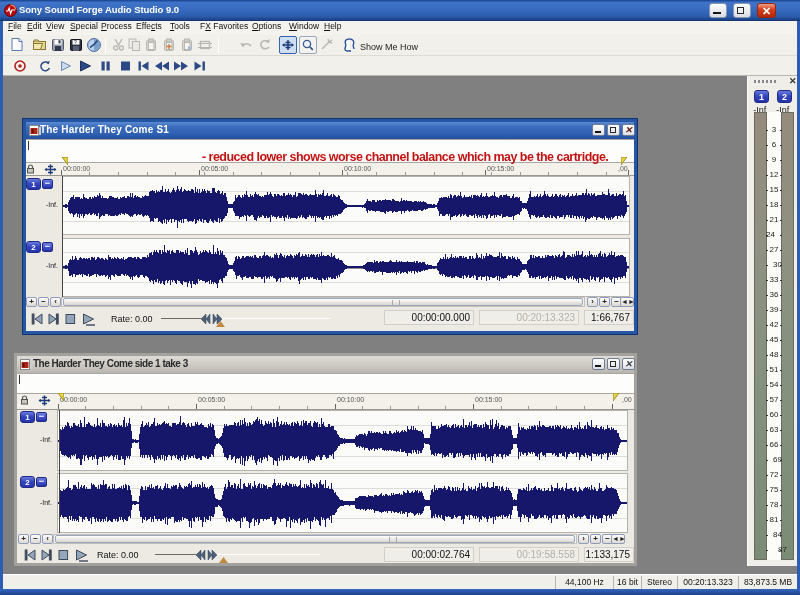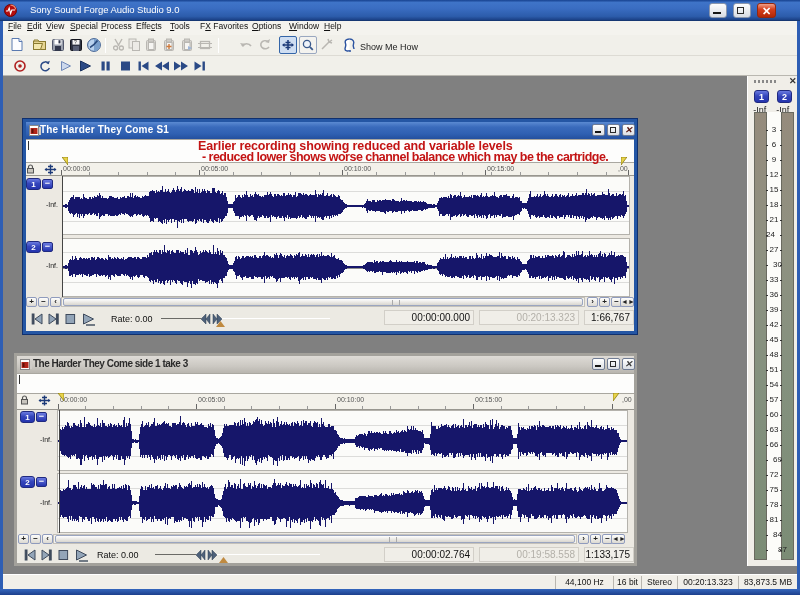--- a/index.html
+++ b/index.html
@@ -1,19 +1,19 @@
 <!DOCTYPE html>
 <html><head><meta charset="utf-8"><style>
 *{margin:0;padding:0;box-sizing:border-box}
 body{width:800px;height:595px;overflow:hidden;font-family:"Liberation Sans",sans-serif}
 #app{position:relative;width:800px;height:595px;background:#f1f0ea}
 .abs{position:absolute}
 #titlebar{position:absolute;left:0;top:0;width:800px;height:21px;
  background:linear-gradient(180deg,#16418f 0%,#3f74c8 12%,#3a6dc2 40%,#2c5cab 78%,#1c4288 94%,#123064 100%)}
-#titletext{position:absolute;left:30px;top:4px;font-size:9.5px;font-weight:normal;color:#fff;letter-spacing:-0.05px}
+#titletext{position:absolute;left:19px;top:4px;font-size:9.5px;font-weight:bold;color:#fff;letter-spacing:-0.05px}
 .capbtn{position:absolute;top:3px;width:18px;height:15px;border-radius:3px;border:1px solid #8a96ad;
  background:linear-gradient(180deg,#fdfdfd,#d8dce4)}
 #menubar{position:absolute;left:3px;top:21px;width:794px;height:14px;background:#f4f3ee;font-size:8.5px;color:#111}
 #menubar span{position:absolute;top:0px}
 #toolbar{position:absolute;left:3px;top:35px;width:794px;height:21px;background:#f1f0ea;border-bottom:1px solid #dddbd4}
 #transportbar{position:absolute;left:3px;top:56px;width:794px;height:20px;background:#f1f0ea;border-bottom:1px solid #b9b7b0}
 #workspace{position:absolute;left:3px;top:76px;width:794px;height:498px;background:#808080;overflow:hidden}
 #statusbar{position:absolute;left:3px;top:574px;width:794px;height:15px;background:#f1efe9;border-top:1px solid #fff;font-size:8px;color:#111}
 #bottomedge{position:absolute;left:0;top:589px;width:800px;height:6px;background:linear-gradient(180deg,#3566bd,#1c3f8c)}
 #leftedge{position:absolute;left:0;top:21px;width:3px;height:574px;background:#2e5eb4}
@@ -333,21 +333,20 @@
                 <path d="M5 0v10L0 5zM5 5l4-5v10zM16 0v10l5-5zM16 5l-4-5v10z"></path>
               </g>
             </svg>
             <svg class="abs" style="left:190px;top:14px" width="9" height="6" viewBox="0 0 9 6">
               <path d="M4.5 0L9 6H0z" fill="#c08a40"></path>
             </svg>
    <div class="tcell" style="left:358px;top:3px;width:90px">00:00:00.000</div>
    <div class="tcell" style="left:453px;top:3px;width:100px;color:#b3b0a9">00:20:13.323</div>
    <div class="tcell" style="left:558px;top:3px;width:50px">1:66,767</div>
   </div>
-  <div class="redtxt" style="left:172px;top:0px;letter-spacing:-0.12px" id="red1" style2="">Earlier recording showing reduced and variable levels</div>
   <div class="redtxt" style="left:176px;top:11px;letter-spacing:-0.52px" id="red2">- reduced lower shows worse channel balance which may be the cartridge.</div>
  </div>
 </div>
 
 <div class="win inactive" style="left:11px;top:277px;width:623px;height:213px">
  <div class="wtitle inactive">
   <svg class="abs" style="left:3px;top:2px" width="12" height="12" viewBox="0 0 12 12">
             <rect x="0.5" y="1.5" width="9" height="10" fill="#fff" stroke="#888"></rect>
             <rect x="1.5" y="4" width="7" height="6" fill="#b02418"></rect>
             <rect x="2.5" y="5" width="2" height="4" fill="#601008"></rect>

